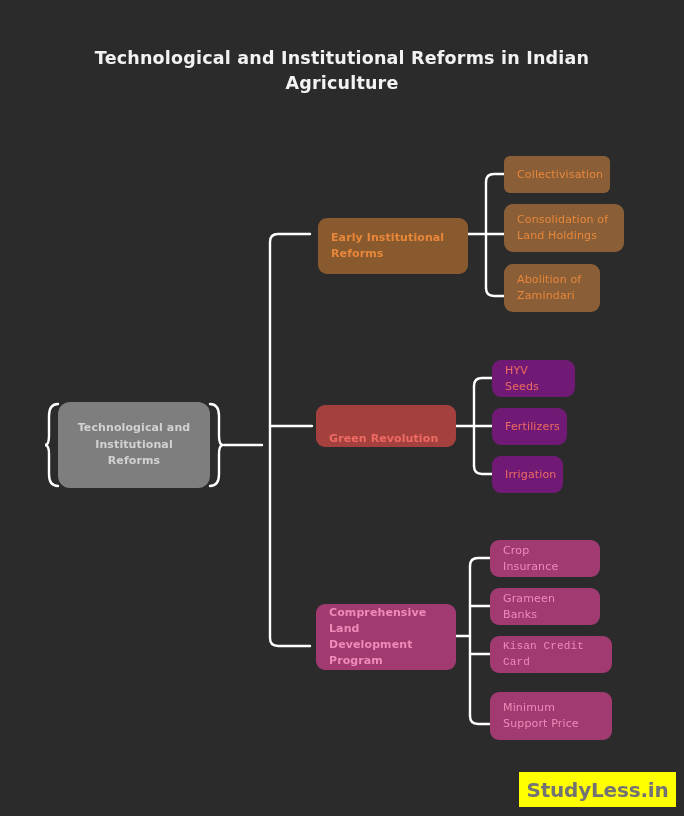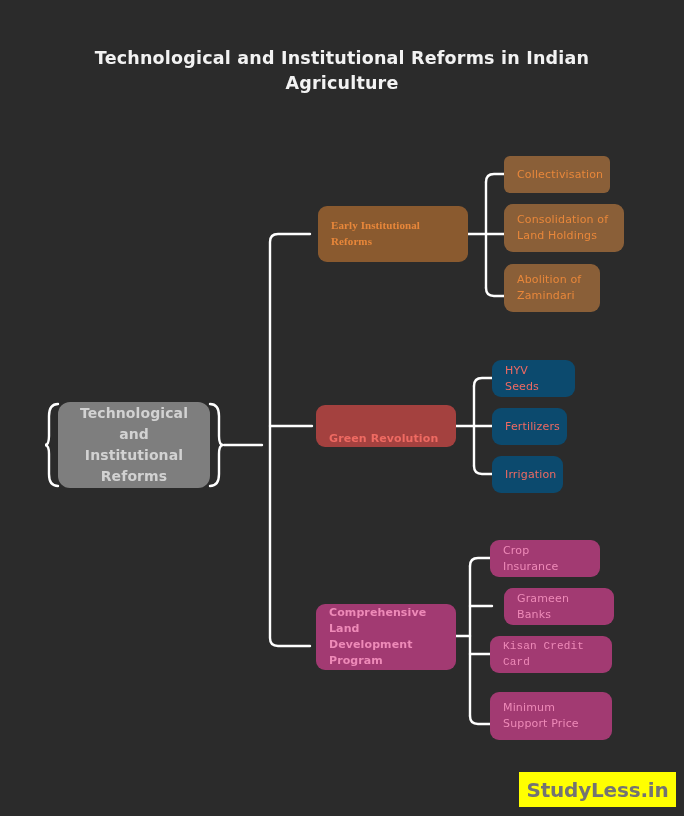--- a/index.html
+++ b/index.html
@@ -64,21 +64,21 @@
     top: 402px;
     width: 152px;
     height: 86px;
     background: #7e7e7e;
     border-radius: 12px;
     justify-content: center;
     text-align: center;
   }
   #root-node .label {
     color: #d2d2d2;
-    font-size: 14px;
+    font-size: 11px;
     font-weight: bold;
     line-height: 1.5;
   }
   .brace {
     position: absolute;
     width: 16px;
     height: 86px;
     top: 402px;
     pointer-events: none;
   }
@@ -86,21 +86,21 @@
   #brace-right { left: 208px; }
   
   .b-brown { background: #8a5a2f; }
   .b-brown .label { color: #e8873a; }
   .b-red   { background: #a4413f; }
   .b-red   .label { color: #ef6a62; }
   .b-pink  { background: #a23a72; }
   .b-pink  .label { color: #ee8ab8; }
   .l-brown { background: #8a5f38; }
   .l-brown .label { color: #e8873a; }
-  .l-red   { background: #0c4a6e; }
+  .l-red   { background: #701a75; }
   .l-red   .label { color: #ef6a62; }
   .l-pink  { background: #a23a72; }
   .l-pink  .label { color: #ee8ab8; }
   #watermark {
     position: absolute;
     left: 519px;
     top: 772px;
     width: 157px;
     height: 35px;
     background: #ffff00;
@@ -156,21 +156,21 @@
     <path d="M14 2 Q5 2 5 14 L5 34 Q5 43 1 43 Q5 43 5 52 L5 72 Q5 84 14 84" fill="none" stroke="#ffffff" stroke-width="2.4" stroke-linecap="round"></path>
   </svg>
   <svg class="brace" id="brace-right" viewBox="0 0 16 86">
     <path d="M2 2 Q11 2 11 14 L11 34 Q11 43 15 43 Q11 43 11 52 L11 72 Q11 84 2 84" fill="none" stroke="#ffffff" stroke-width="2.4" stroke-linecap="round"></path>
   </svg>
 
   <div class="node" id="root-node">
     <span class="label">Technological and Institutional Reforms</span>
   </div>
 
-  <div class="node b-brown" style="left:318px; top:206px; width:150px; height:56px;font-family:Liberation Serif, serif;">
+  <div class="node b-brown" style="left:318px; top:218px; width:150px; height:56px;">
     <span class="label">Early Institutional Reforms</span>
   </div>
   <div class="node leaf l-brown" style="left:504px; top:156px; width:106px; height:37px;border-radius:6px;">
     <span class="label">Collectivisation</span>
   </div>
   <div class="node leaf l-brown" style="left:504px; top:204px; width:120px; height:48px;">
     <span class="label">Consolidation of Land Holdings</span>
   </div>
   <div class="node leaf l-brown" style="left:504px; top:264px; width:96px; height:48px;">
     <span class="label">Abolition of Zamindari</span>
@@ -188,21 +188,21 @@
   <div class="node leaf l-red" style="left:492px; top:456px; width:71px; height:37px;">
     <span class="label">Irrigation</span>
   </div>
 
   <div class="node b-pink" style="left:316px; top:604px; width:140px; height:66px;">
     <span class="label">Comprehensive Land Development Program</span>
   </div>
   <div class="node leaf l-pink" style="left:490px; top:540px; width:110px; height:37px;">
     <span class="label">Crop Insurance</span>
   </div>
-  <div class="node leaf l-pink" style="left:504px; top:588px; width:110px; height:37px;">
+  <div class="node leaf l-pink" style="left:490px; top:588px; width:110px; height:37px;">
     <span class="label">Grameen Banks</span>
   </div>
   <div class="node leaf l-pink" style="left:490px; top:636px; width:122px; height:37px;font-family:Liberation Mono, monospace;">
     <span class="label">Kisan Credit Card</span>
   </div>
   <div class="node leaf l-pink" style="left:490px; top:692px; width:122px; height:48px;">
     <span class="label">Minimum Support Price</span>
   </div>
 
   <div id="watermark">

